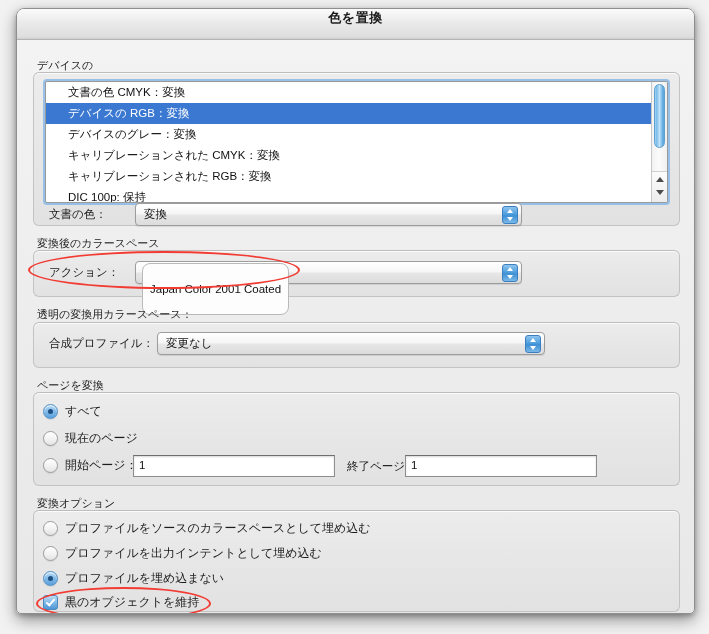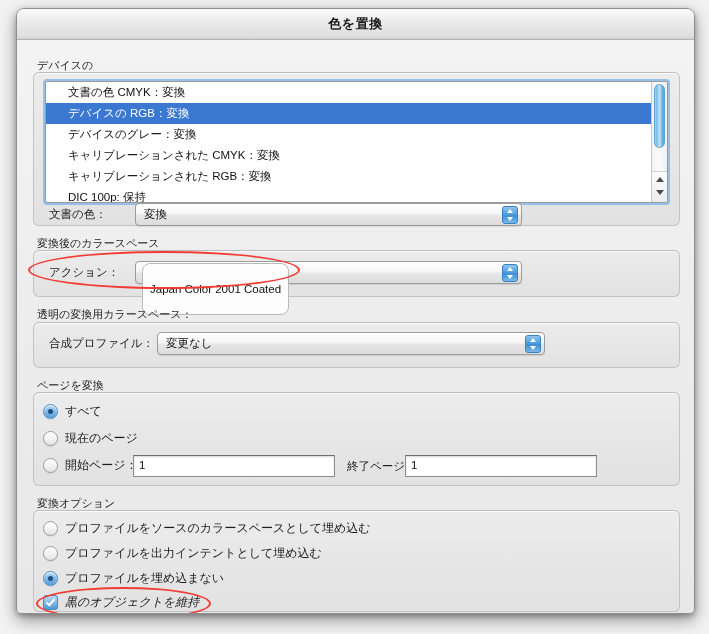--- a/index.html
+++ b/index.html
@@ -18,21 +18,21 @@
     background: linear-gradient(to bottom, #f4f4f4 0%, #ededed 50%, #e8e8e8 100%);
     border: 1px solid #8e8e8e;
     border-radius: 8px 8px 5px 5px;
     box-shadow: 0 6px 16px rgba(0,0,0,0.40), 0 2px 5px rgba(0,0,0,0.25);
     overflow: hidden;
   }
   .titlebar {
     height: 30px;
     background: linear-gradient(to bottom, #fbfbfb 0%, #eaeaea 45%, #dedede 92%, #cfcfcf 100%);
     border-bottom: 1px solid #b4b4b4;
-    display: flex; align-items: center; justify-content: center;
+    display: flex; justify-content: center;
     position: relative;
   }
   .titlebar .title {
     font-size: 13px; font-weight: bold; color: #1a1a1a;
     letter-spacing: .5px;
   }
   .body { position: relative; padding: 0; }
 
   
   .group-label {
@@ -290,21 +290,21 @@
       <div class="ctrl" style="left:26px; top:505px;">
         <span class="radio"></span>
         <span class="lbl">プロファイルを出力インテントとして埋め込む</span>
       </div>
 
       <div class="ctrl" style="left:26px; top:530px;">
         <span class="radio on"></span>
         <span class="lbl">プロファイルを埋め込まない</span>
       </div>
 
-      <div class="ctrl" style="left:26px; top:554px;font-style:italic;">
+      <div class="ctrl" style="left:26px; top:554px;">
         <span class="checkbox on"></span>
         <span class="lbl">黒のオブジェクトを維持</span>
       </div>
 
       <div class="anno" style="left: 19px; top: 547px; width: 171px; height: 29px; border-color: rgb(242, 59, 51);"></div>
 
     </div>
   </div>
 </div>
 

